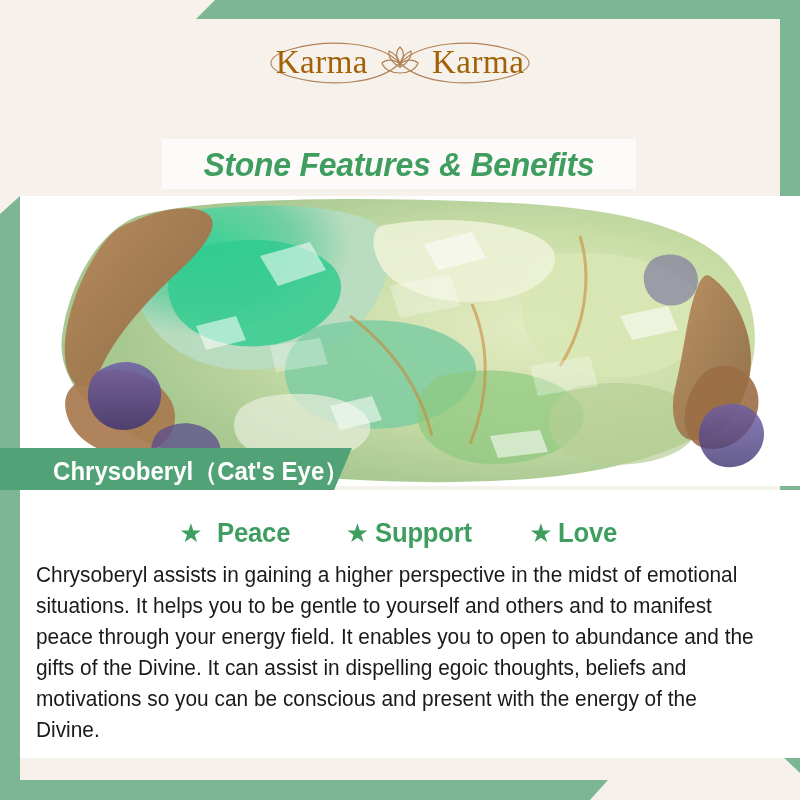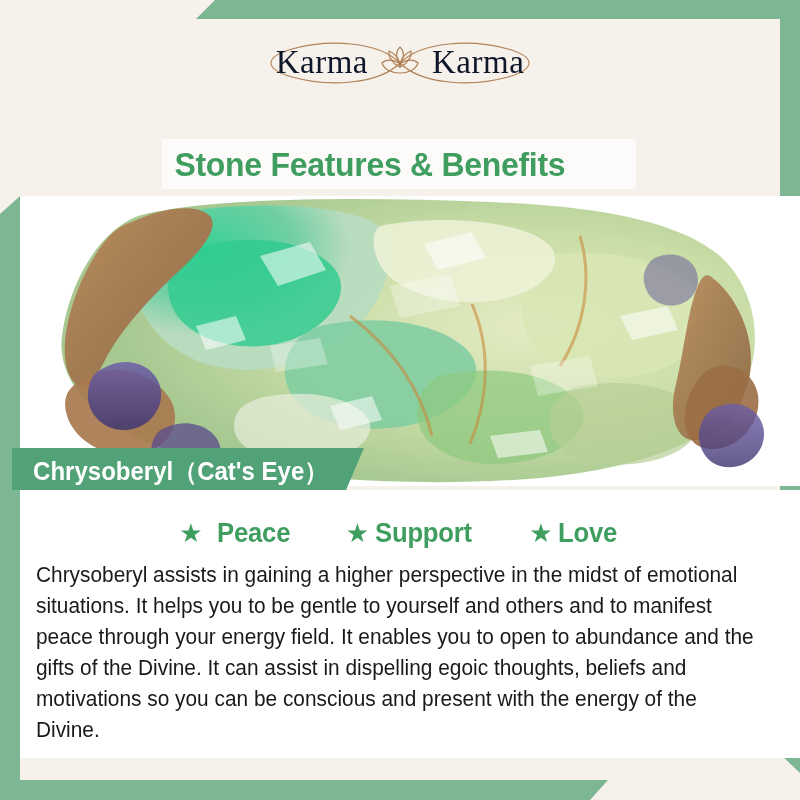--- a/index.html
+++ b/index.html
@@ -37,50 +37,50 @@
     clip-path:polygon(0 0, 608px 0, 590px 20px, 0 20px);
   }
 
   
   .header{position:absolute;top:0;left:0;width:800px;height:125px;display:flex;align-items:center;justify-content:center;}
   .logo{position:relative;width:300px;height:64px;display:flex;align-items:center;justify-content:center;}
   .logo svg{position:absolute;top:0;left:0;width:300px;height:64px;}
   .logo-text{
     position:relative;z-index:2;display:flex;align-items:center;gap:64px;
     font-family:"Liberation Serif", serif;
-    font-size:33px;color:#0f172a;letter-spacing:.5px;
+    font-size:33px;color:#a16207;letter-spacing:.5px;
   }
 
   
   .title-panel{
     position:absolute;left:162px;top:139px;width:474px;height:50px;
     background:#fdfbf9;
-    display:flex;align-items:center;justify-content:flex-start;
+    display:flex;align-items:center;justify-content:center;font-style:italic;
   }
   .title-text{
     font-family:"Liberation Sans Narrow","Liberation Sans",sans-serif;
     font-weight:bold;font-size:34px;color:#3f9e5f;
     letter-spacing:-.3px;transform:scaleX(.94);transform-origin:center;
     white-space:nowrap;
   }
 
   
   .photo{
     position:absolute;left:20px;top:196px;width:780px;height:290px;
     background:#ffffff;overflow:hidden;
   }
   .photo svg{display:block;width:780px;height:290px;}
 
   
   .name-banner{
-    position:absolute;left:12px;top:448px;width:352px;height:46px;
+    position:absolute;left:0;top:448px;width:352px;height:46px;
     background:#51a277;
     -webkit-clip-path:polygon(0 0, 352px 0, 334px 42px, 0 42px);
     clip-path:polygon(0 0, 352px 0, 334px 42px, 0 42px);
-    display:flex;align-items:center;
+    display:flex;align-items:center;padding-left:32px;
   }
   .name-text{
     color:#ffffff;font-size:25px;font-weight:bold;padding-left:22px;
     letter-spacing:0px;transform:scaleX(.96);transform-origin:left center;
     white-space:nowrap;
     font-family:"Liberation Sans Narrow","Liberation Sans",sans-serif;
   }
 
   
   .card{

